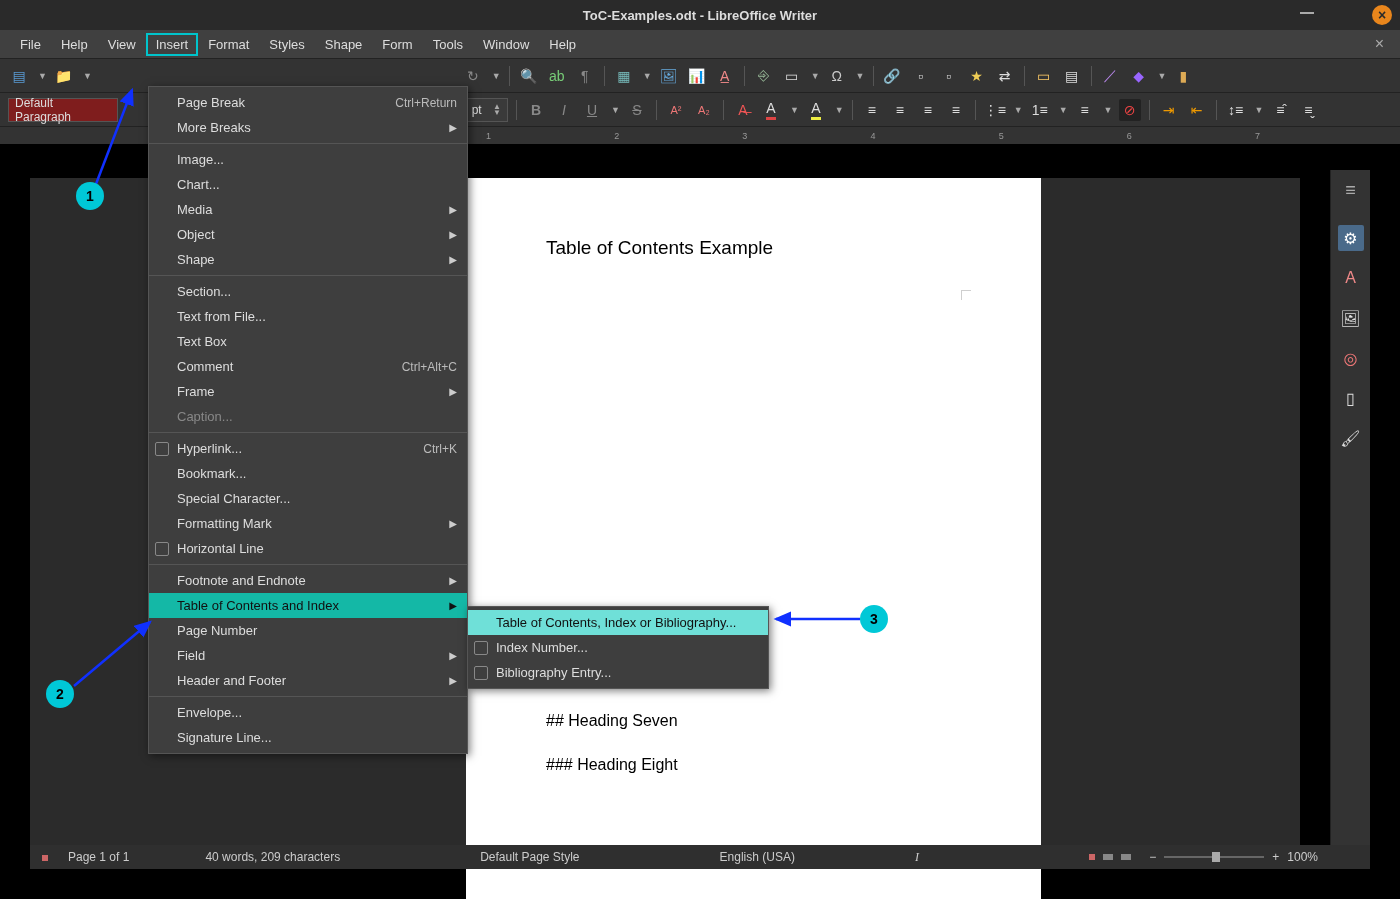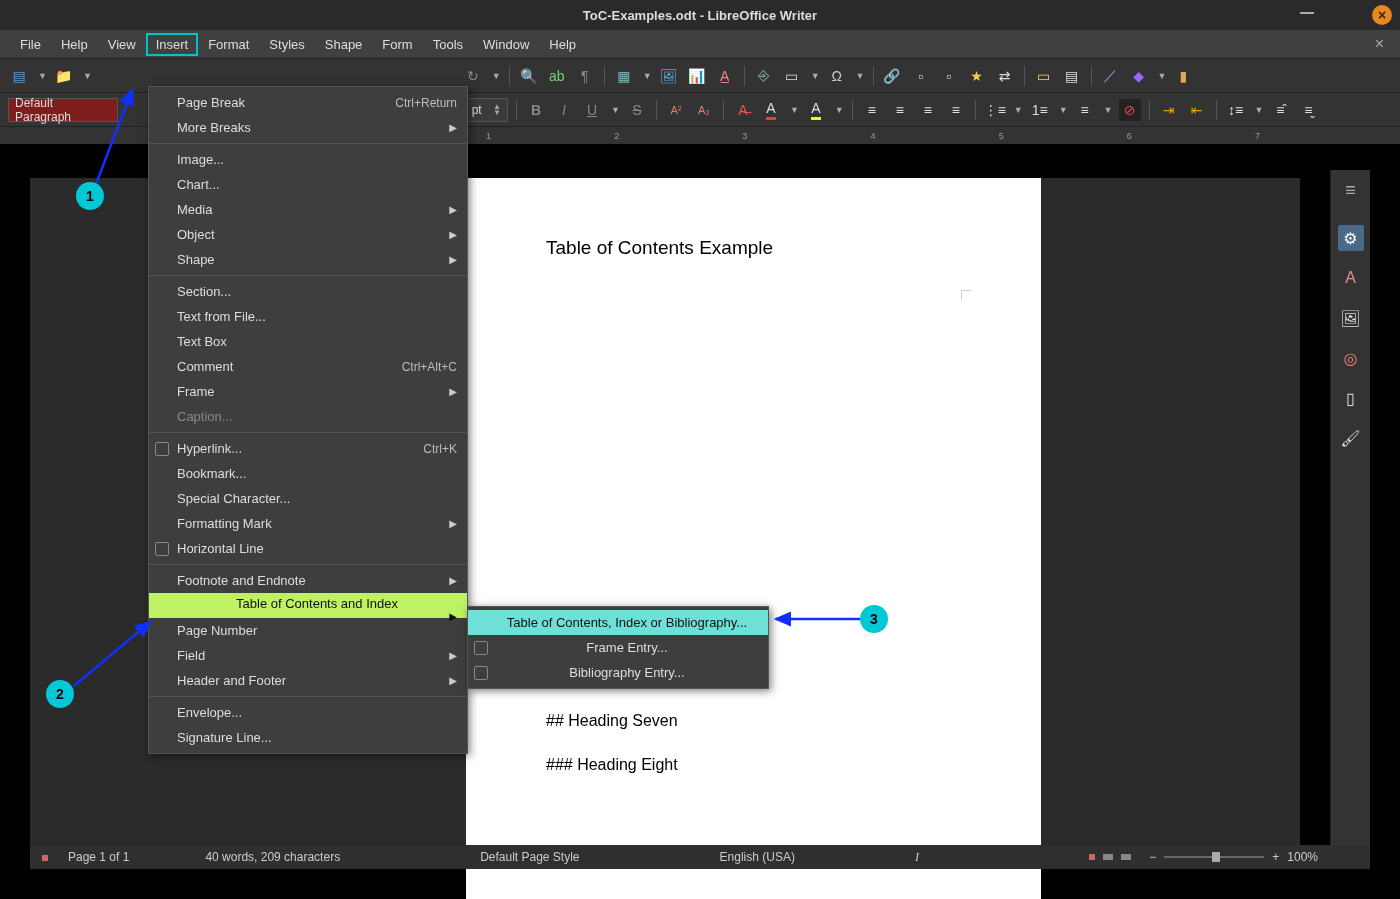--- a/index.html
+++ b/index.html
@@ -30,26 +30,26 @@
 .statusbar { position: absolute; bottom: 30px; left: 30px; right: 30px; height: 24px; background: #2f2f2f; display: flex; align-items: center; font-size: 12px; color: #ccc; padding: 0 12px; }
 .statusbar > div { margin-right: 40px; }
 .statusbar .zoom-controls { margin-left: auto; display: flex; align-items: center; gap: 8px; }
 .statusbar .slider-track { width: 100px; height: 2px; background: #666; position: relative; }
 .statusbar .slider-thumb { position: absolute; left: 48px; top: -4px; width: 8px; height: 10px; background: #aaa; }
 .dropdown { position: absolute; left: 148px; top: 86px; width: 320px; background: #3e3e3e; border: 1px solid #555; box-shadow: 2px 2px 8px rgba(0,0,0,.5); font-size: 13px; z-index: 100; padding: 3px 0; }
 .dropdown .dd-item { display: flex; align-items: center; padding: 3px 10px 3px 28px; height: 25px; cursor: pointer; position: relative; }
 .dropdown .dd-item .shortcut { margin-left: auto; color: #bbb; font-size: 12px; }
 .dropdown .dd-item .sub-arrow { margin-left: auto; font-size: 10px; color: #ccc; }
 .dropdown .dd-item.disabled { color: #888; }
-.dropdown .dd-item.highlight { background: #bef264; color: #111; flex-direction: column; }
+.dropdown .dd-item.highlight { background: #14b8a6; color: #111; }
 .dropdown .dd-item.highlight .sub-arrow { color: #111; }
 .dropdown .dd-sep { height: 1px; background: #555; margin: 3px 0; }
 .dropdown .dd-check { position: absolute; left: 6px; width: 14px; height: 14px; border: 1px solid #888; border-radius: 2px; }
 .submenu { position: absolute; left: 467px; top: 606px; width: 302px; background: #3e3e3e; border: 1px solid #555; box-shadow: 2px 2px 8px rgba(0,0,0,.5); font-size: 13px; z-index: 101; padding: 3px 0; }
-.submenu .dd-item { display: flex; align-items: center; padding: 3px 10px 3px 28px; height: 25px; cursor: pointer; position: relative; justify-content: center; }
+.submenu .dd-item { display: flex; align-items: center; padding: 3px 10px 3px 28px; height: 25px; cursor: pointer; position: relative; }
 .submenu .dd-item.highlight { background: #6fe0d8; color: #111; }
 .submenu .dd-check { position: absolute; left: 6px; width: 14px; height: 14px; border: 1px solid #888; border-radius: 2px; }
 .callout { position: absolute; width: 28px; height: 28px; background: #00c8d7; border-radius: 50%; display: flex; align-items: center; justify-content: center; color: #000; font-weight: bold; font-size: 14px; z-index: 200; }
 svg.arrow { position: absolute; z-index: 199; pointer-events: none; }
 .tiny-sq { width: 6px; height: 6px; background: #c66; display: inline-block; }
 </style>
 </head>
 <body>
 
 <div class="titlebar">
@@ -297,21 +297,21 @@
       <span>Signature Line...</span>
     </div>
   </div>
 
 <div class="submenu" id="toc-submenu">
     <div class="dd-item highlight">
       <span>Table of Contents, Index or Bibliography...</span>
     </div>
     <div class="dd-item">
       <span class="dd-check"></span>
-      <span>Frame Entry...</span>
+      <span>Index Number...</span>
     </div>
     <div class="dd-item">
       <span class="dd-check"></span>
       <span>Bibliography Entry...</span>
     </div>
   </div>
 
 <div class="statusbar">
   <div style="margin-right:20px"><span class="tiny-sq"></span></div>
   <div>Page 1 of 1</div>

